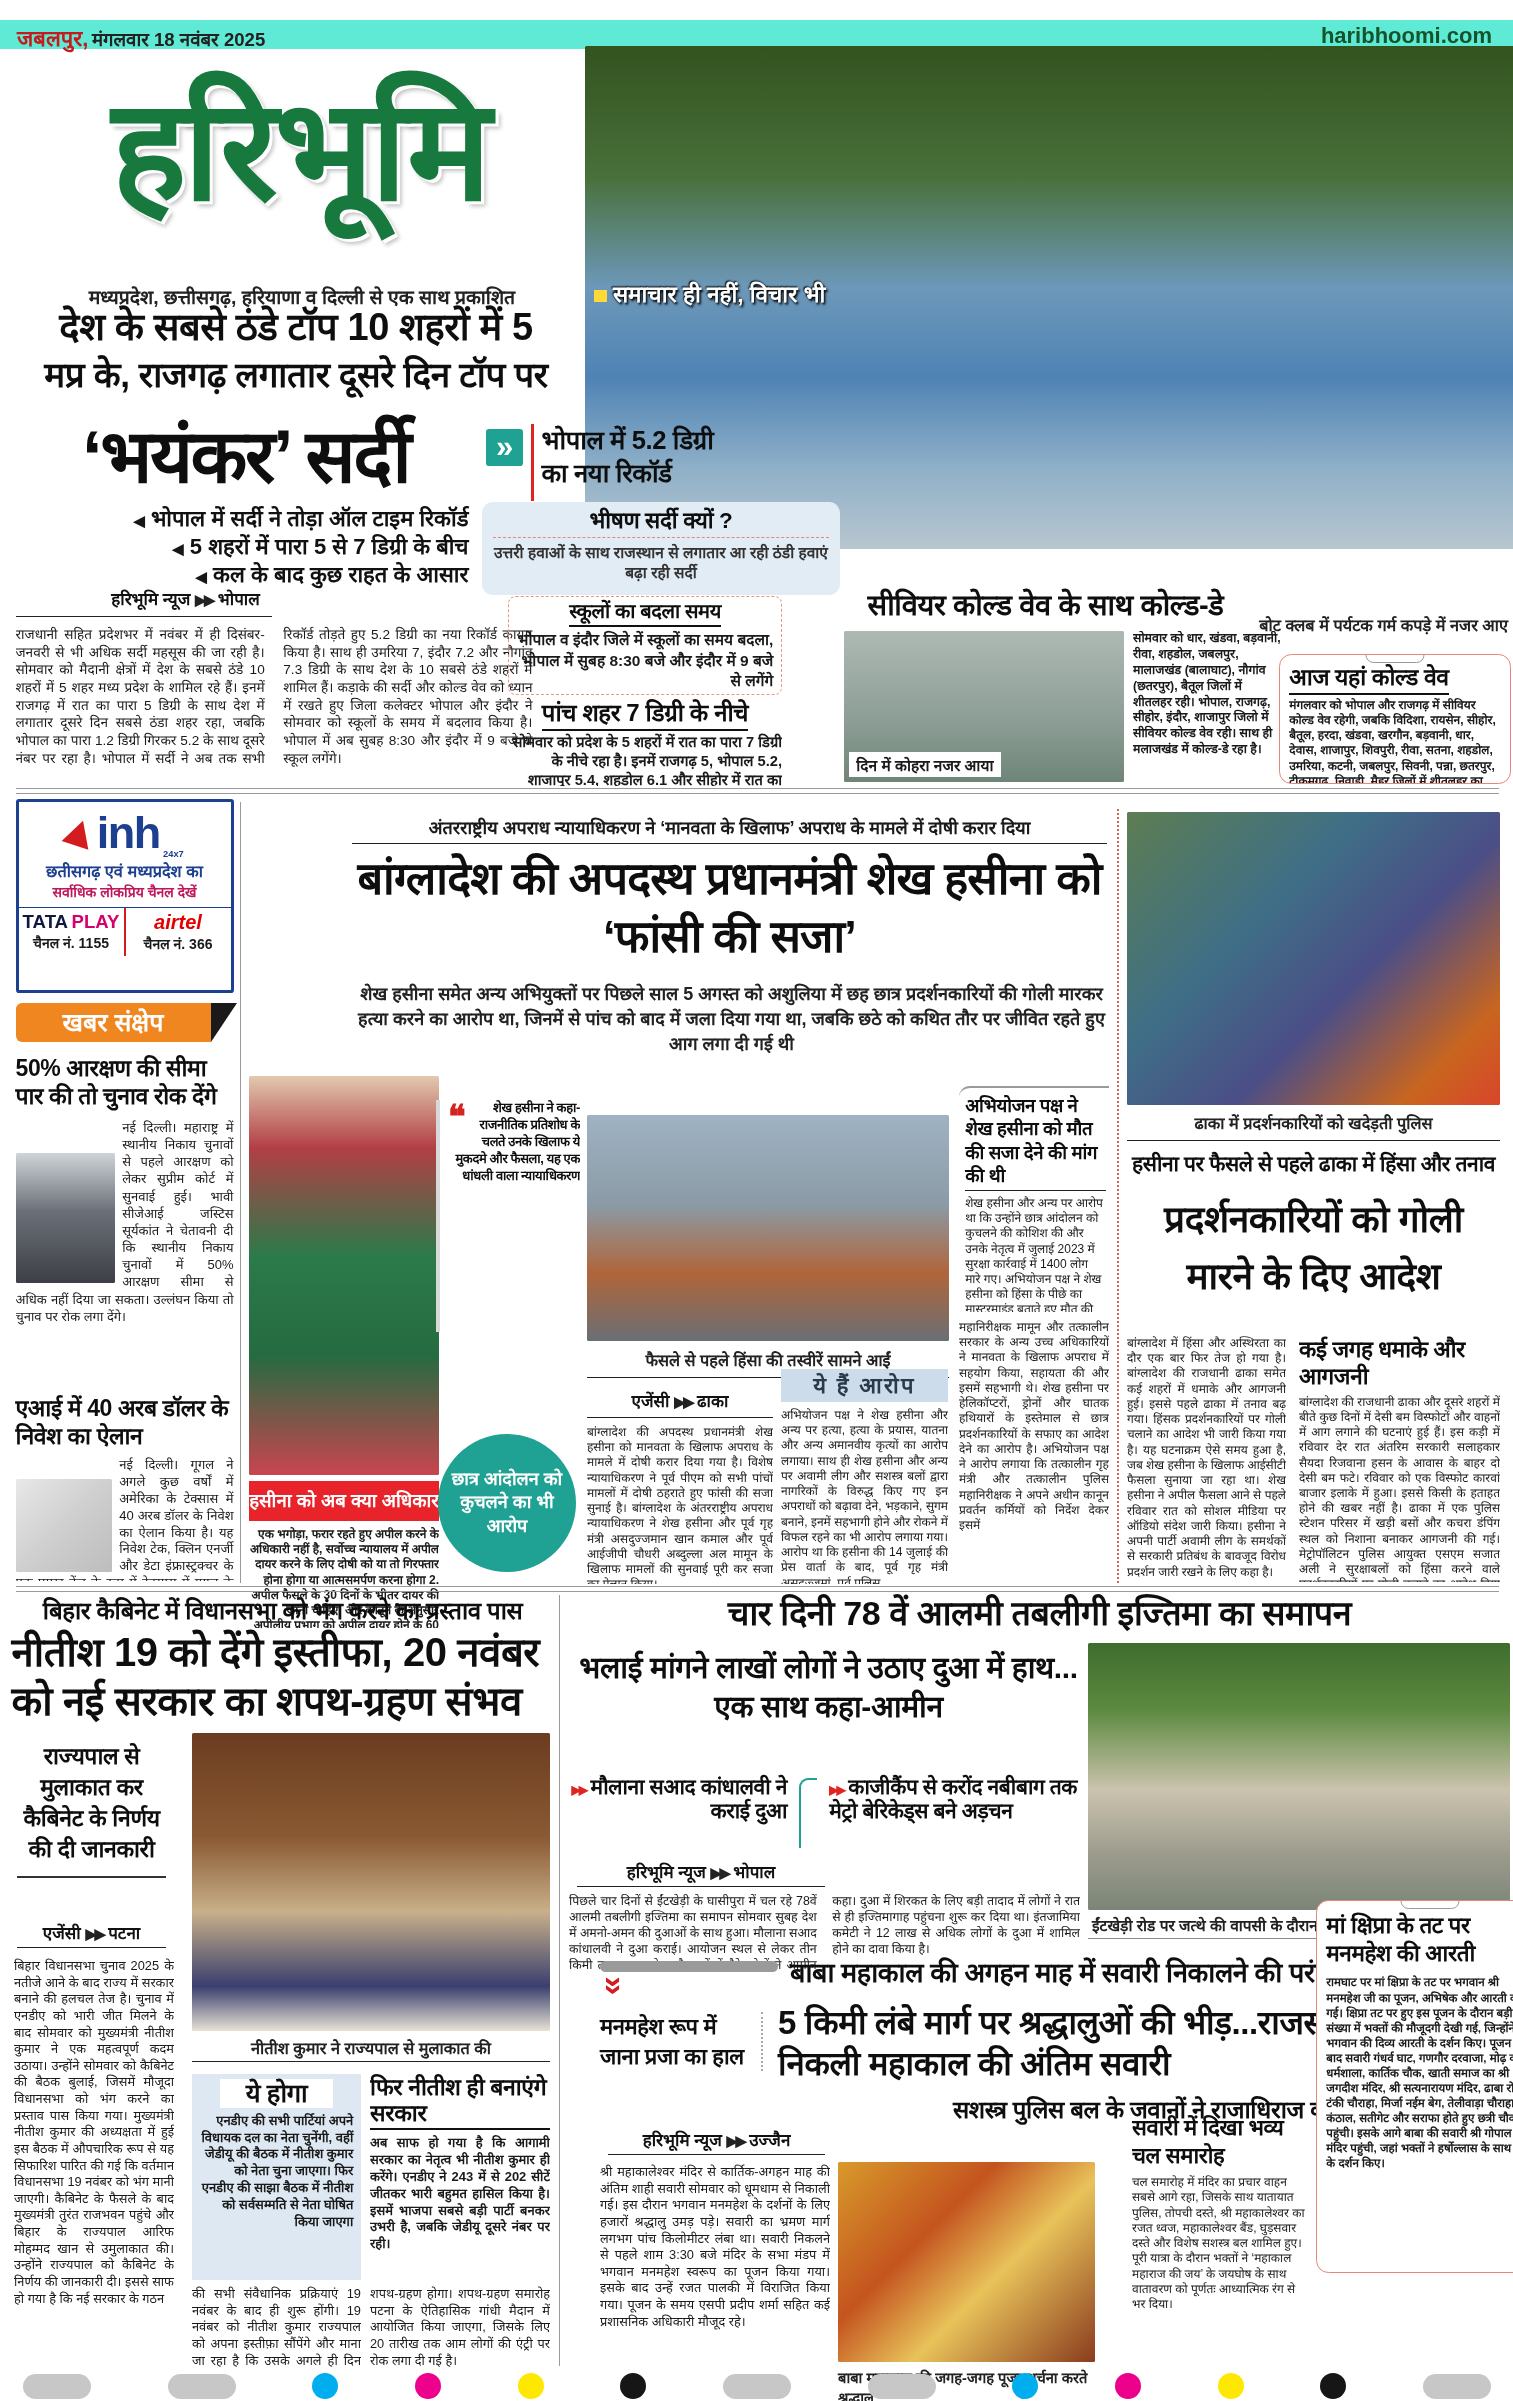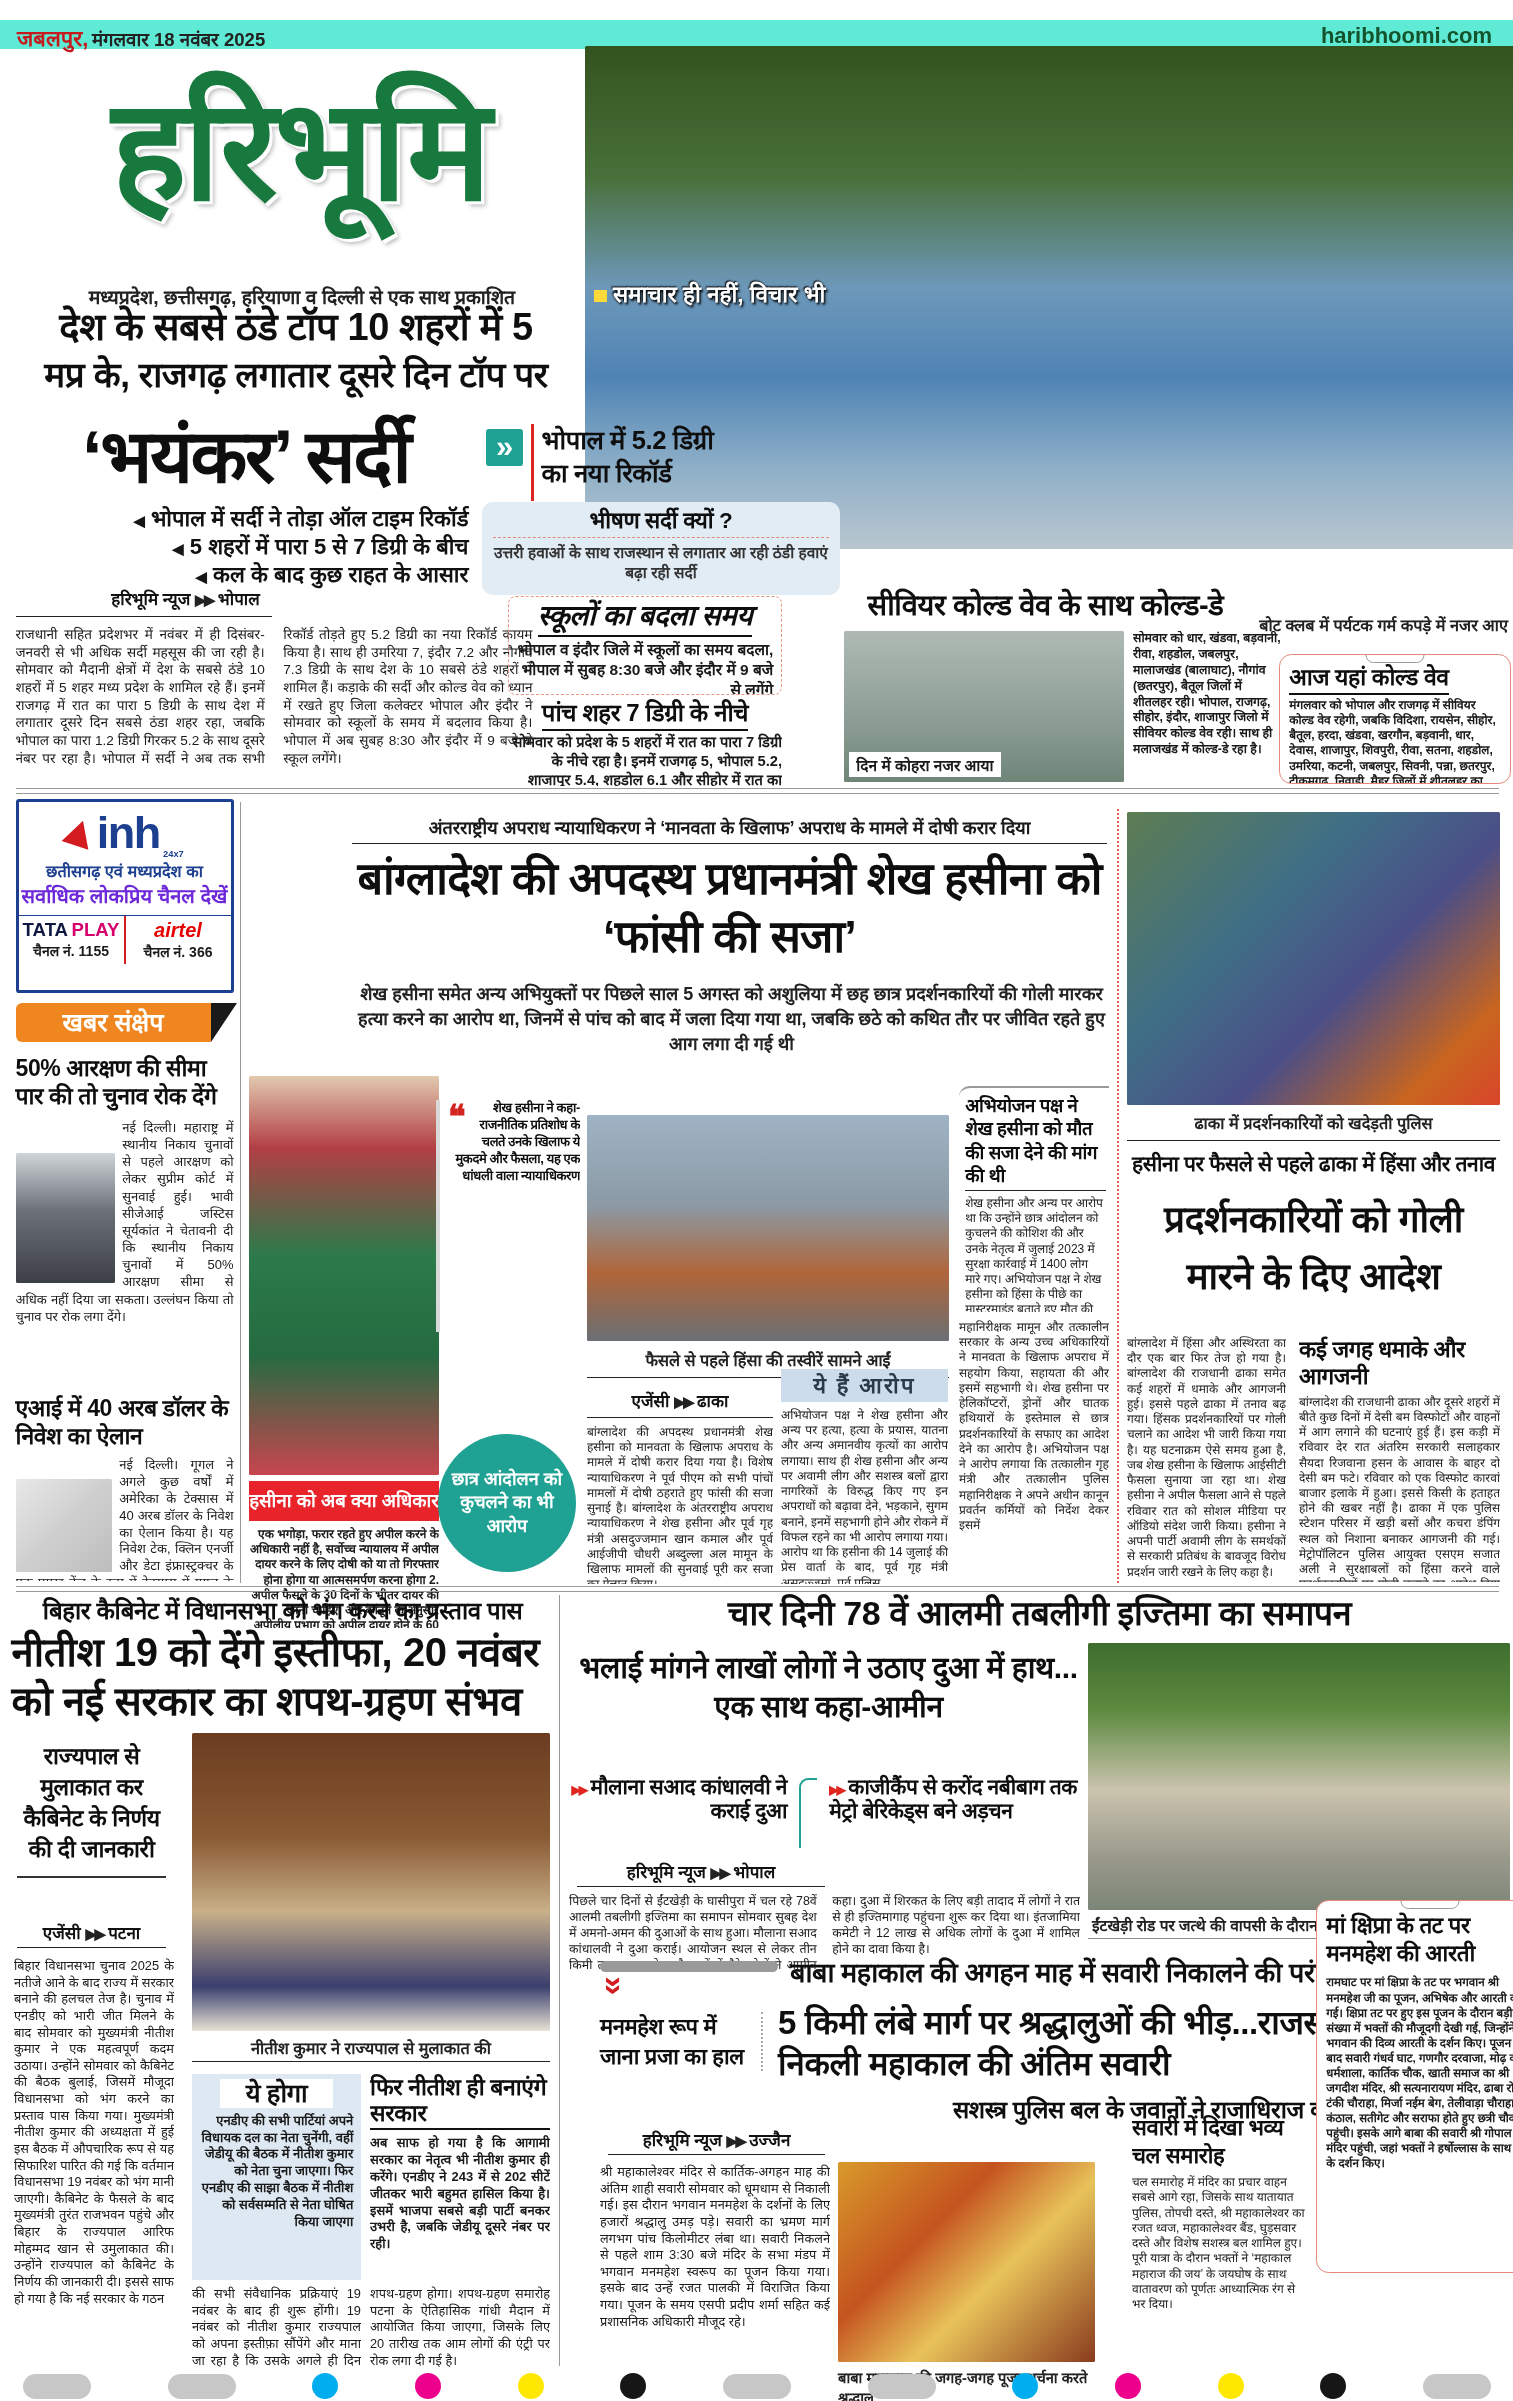--- a/index.html
+++ b/index.html
@@ -96,21 +96,21 @@
     <span>भोपाल</span>
   </div>
   <div class="abs rule" style="top:616px;left:15.5px;width:256px;"></div>
 
   <div class="abs just clip" style="top:626px;left:15.5px;width:517px;height:155px;columns:2;column-gap:18.6px;font-size:13.6px;line-height:1.3;">
     <span>राजधानी सहित प्रदेशभर में नवंबर में ही दिसंबर-जनवरी से भी अधिक सर्दी महसूस की जा रही है। सोमवार को मैदानी क्षेत्रों में देश के सबसे ठंडे 10 शहरों में 5 शहर मध्य प्रदेश के शामिल रहे हैं। इनमें राजगढ़ में रात का पारा 5 डिग्री के साथ देश में लगातार दूसरे दिन सबसे ठंडा शहर रहा, जबकि भोपाल का पारा 1.2 डिग्री गिरकर 5.2 के</span> <span>साथ दूसरे नंबर पर रहा है। भोपाल में सर्दी ने अब तक सभी रिकॉर्ड तोड़ते हुए 5.2 डिग्री का नया रिकॉर्ड कायम किया है। साथ ही उमरिया 7, इंदौर 7.2 और नौगांव 7.3 डिग्री के साथ देश के 10 सबसे ठंडे शहरों में शामिल हैं। कड़ाके की सर्दी और कोल्ड वेव को ध्यान में रखते हुए जिला कलेक्टर भोपाल और इंदौर ने सोमवार को स्कूलों के समय में बदलाव किया है। भोपाल में अब सुबह 8:30 और इंदौर में 9 बजे से स्कूल लगेंगे।</span>
   </div>
 
   <div class="abs clip" style="top:596px;left:508px;width:274px;height:99px;border:1.5px dashed #e8967f;border-radius:7.7px;
               padding:3.1px 7.7px;box-sizing:border-box;">
-    <div class="center"><span class="hl title-underline" style="font-size:28px;font-style:italic;">स्कूलों का बदला समय</span></div>
+    <div class="center"><span class="hl title-underline" style="font-size:20px;">स्कूलों का बदला समय</span></div>
     <div class="right" style="font-size:15.5px;font-weight:600;line-height:1.3;margin-top:3.1px;">भोपाल व इंदौर जिले में स्कूलों का समय बदला, भोपाल में सुबह 8:30 बजे और इंदौर में 9 बजे से लगेंगे</div>
   </div>
 
   <div class="abs clip" style="top:699px;left:508px;width:274px;height:87px;">
     <div class="center"><span class="hl title-underline" style="font-size:24px;">पांच शहर 7 डिग्री के नीचे</span></div>
     <div class="right" style="font-size:14.7px;font-weight:600;line-height:1.28;margin-top:2.3px;">सोमवार को प्रदेश के 5 शहरों में रात का पारा 7 डिग्री के नीचे रहा है। इनमें राजगढ़ 5, भोपाल 5.2, शाजापुर 5.4, शहडोल 6.1 और सीहोर में रात का पारा 6.8 डिग्री दर्ज किया गया है।</div>
   </div>
 
   <div class="abs hl center" style="top:589px;left:844px;width:403px;font-size:29px;">सीवियर कोल्ड वेव के साथ कोल्ड-डे</div>
   <div class="abs photo ph-fog" style="top:631px;left:844px;width:280px;height:151px;">
@@ -128,21 +128,21 @@
 
   <div class="abs" style="left:240px;top:802px;height:781px;border-left:0.8px solid #9a9a9a;"></div>
 
   <div class="abs center" style="top:799px;left:15.5px;width:218px;height:194px;border:3.1px solid #1d3f8f;border-radius:3.1px;box-sizing:border-box;padding-top:4.6px;">
     <div>
       <span style="display:inline-block;width:0;height:0;border-left:14px solid transparent;border-right:14px solid transparent;border-bottom:26px solid #d21c1f;transform:rotate(18deg);vertical-align:middle;"></span>
       <span style="color:#1d3f8f;font-weight:900;font-size:45px;vertical-align:middle;letter-spacing:-1.5px;">inh</span>
       <span style="color:#1d3f8f;font-weight:700;font-size:9.3px;vertical-align:bottom;">24x7</span>
     </div>
     <div style="font-size:16.3px;font-weight:800;color:#1d3f8f;margin-top:1.5px;">छतीसगढ़ एवं मध्यप्रदेश का</div>
-    <div style="font-size:20px;font-weight:800;color:#6d28d9;">सर्वाधिक लोकप्रिय चैनल देखें</div>
+    <div style="font-size:14px;font-weight:800;color:#be185d;">सर्वाधिक लोकप्रिय चैनल देखें</div>
     <div style="display:flex;margin-top:6.2px;border-top:1.5px solid #1d3f8f;">
       <div style="flex:1;border-right:2.3px solid #d21c1f;padding:3.1px 1.5px;">
         <div><span style="font-weight:900;font-size:18.6px;color:#101840;">TATA</span>
              <span style="font-weight:900;font-size:18.6px;color:#d6006d;">PLAY</span></div>
         <div style="font-size:14px;font-weight:800;">चैनल नं. 1155</div>
       </div>
       <div style="flex:1;padding:3.1px 1.5px;">
         <div style="font-weight:800;font-size:20px;color:#e40000;font-style:italic;">airtel</div>
         <div style="font-size:14px;font-weight:800;">चैनल नं. 366</div>
       </div>

